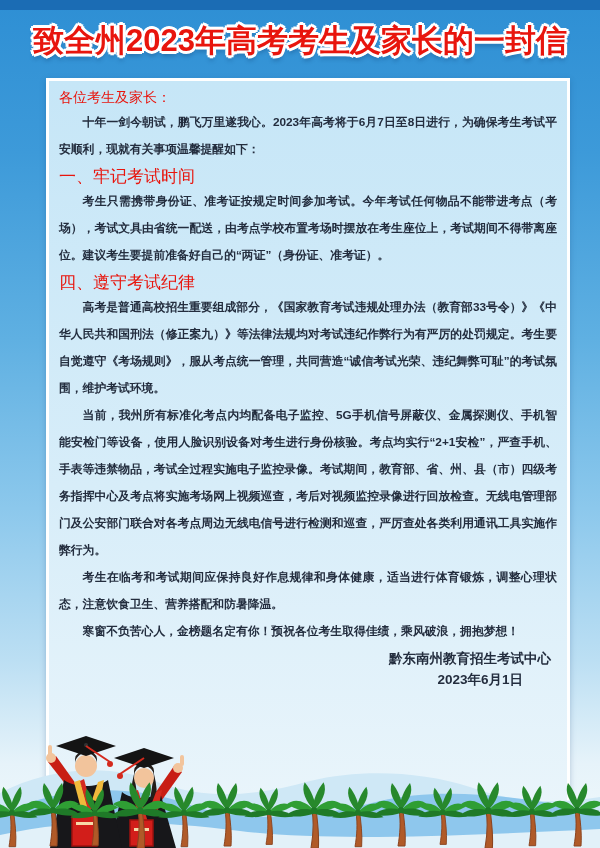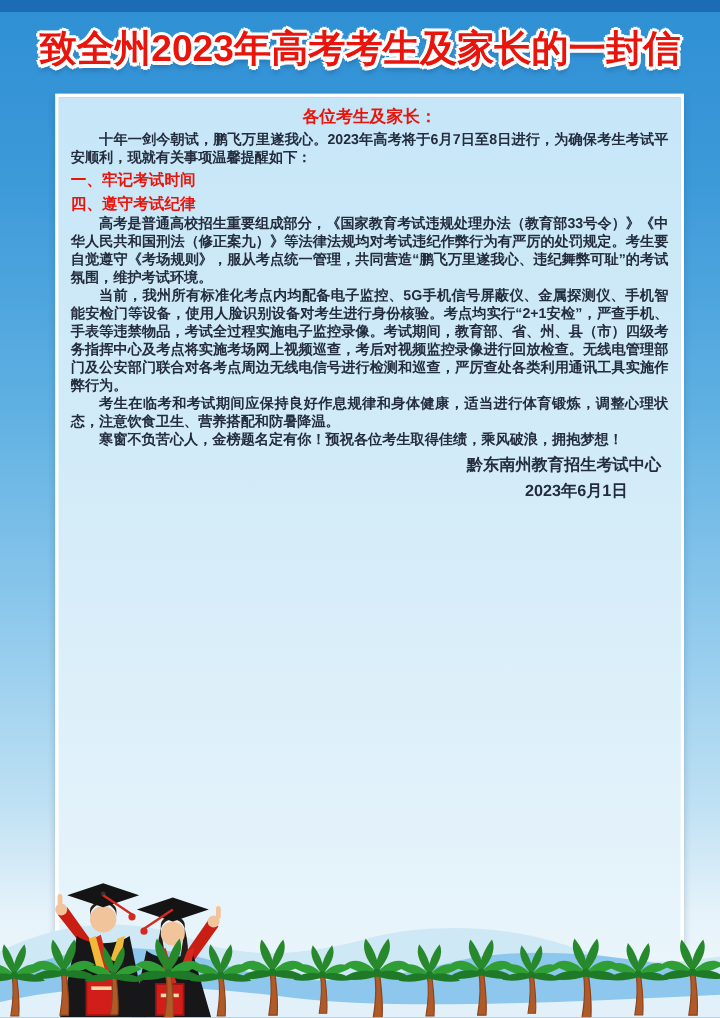--- a/index.html
+++ b/index.html
@@ -15,50 +15,51 @@
     text-shadow:-2px -2px 0 #fff,2px -2px 0 #fff,-2px 2px 0 #fff,2px 2px 0 #fff,
                  0 -3px 0 #fff,0 3px 0 #fff,-3px 0 0 #fff,3px 0 0 #fff,
                  0 5px 4px rgba(10,40,90,.35);
   }
   .panel{
     position:absolute;left:46px;top:78px;width:524px;height:742px;box-sizing:border-box;
     background:linear-gradient(180deg,#c6e6f7 0%,#d7edf9 55%,#eaf5fb 100%);
     border:3px solid #ffffff;padding:8px 10px 6px 10px;overflow:hidden;z-index:1;
     box-shadow:0 2px 6px rgba(20,60,110,.25);
   }
-  .salutation{margin:0 0 2px 0;font-size:14px;font-weight:bold;color:#e8150d;text-align:center;}
+  .salutation{margin:0 0 2px 0;font-size:14px;font-weight:normal;color:#e8150d;}
   .para{
-    margin:0;font-size:11.8px;line-height:15px;font-weight:bold;color:#232d3e;
+    margin:0;font-size:11.8px;line-height:27px;font-weight:bold;color:#232d3e;
     text-align:justify;text-indent:2em;
   }
-  .sec-heading{margin:2px 0 0 0;font-size:13px;font-weight:bold;color:#e8150d;}
+  .sec-heading{margin:2px 0 0 0;font-size:17px;font-weight:normal;color:#e8150d;}
   .sign{margin:4px 0 0 0;text-align:right;font-size:13.5px;font-weight:bold;color:#232d3e;padding-right:6px;line-height:19px;}
   .date{margin:2px 0 0 0;text-align:right;font-size:13.5px;font-weight:bold;color:#232d3e;padding-right:34px;line-height:19px;}
   .waves{position:absolute;left:0;bottom:0;width:600px;height:95px;z-index:2;}
   .grads{position:absolute;left:18px;bottom:0;width:180px;height:122px;z-index:3;}
   .palms{position:absolute;left:0;bottom:0;width:600px;height:70px;z-index:4;}
 </style>
 </head>
 <body>
 
 <div class="poster">
   <div class="top-strip"></div>
 
   <h1 class="title">致全州2023年高考考生及家长的一封信</h1>
 
   <div class="panel">
     <p class="salutation">各位考生及家长：</p>
     <p class="para">十年一剑今朝试，鹏飞万里遂我心。2023年高考将于6月7日至8日进行，为确保考生考试平安顺利，现就有关事项温馨提醒如下：</p>
 
     <h2 class="sec-heading">一、牢记考试时间</h2>
 
+    <p class="para">考生只需携带身份证、准考证按规定时间参加考试。今年考试任何物品不能带进考点（考场），考试文具由省统一配送，由考点学校布置考场时摆放在考生座位上，考试期间不得带离座位。建议考生要提前准备好自己的“两证”（身份证、准考证）。</p>
 
 
     <h2 class="sec-heading">四、遵守考试纪律</h2>
-    <p class="para">高考是普通高校招生重要组成部分，《国家教育考试违规处理办法（教育部33号令）》《中华人民共和国刑法（修正案九）》等法律法规均对考试违纪作弊行为有严厉的处罚规定。考生要自觉遵守《考场规则》，服从考点统一管理，共同营造“鹏飞万里遂我心、违纪舞弊可耻”的考试氛围，维护考试环境。</p>
+    <p class="para">高考是普通高校招生重要组成部分，《国家教育考试违规处理办法（教育部33号令）》《中华人民共和国刑法（修正案九）》等法律法规均对考试违纪作弊行为有严厉的处罚规定。考生要自觉遵守《考场规则》，服从考点统一管理，共同营造“诚信考试光荣、违纪舞弊可耻”的考试氛围，维护考试环境。</p>
     <p class="para">当前，我州所有标准化考点内均配备电子监控、5G手机信号屏蔽仪、金属探测仪、手机智能安检门等设备，使用人脸识别设备对考生进行身份核验。考点均实行“2+1安检”，严查手机、手表等违禁物品，考试全过程实施电子监控录像。考试期间，教育部、省、州、县（市）四级考务指挥中心及考点将实施考场网上视频巡查，考后对视频监控录像进行回放检查。无线电管理部门及公安部门联合对各考点周边无线电信号进行检测和巡查，严厉查处各类利用通讯工具实施作弊行为。</p>
 
     <p class="para">考生在临考和考试期间应保持良好作息规律和身体健康，适当进行体育锻炼，调整心理状态，注意饮食卫生、营养搭配和防暑降温。</p>
 
     <p class="para">寒窗不负苦心人，金榜题名定有你！预祝各位考生取得佳绩，乘风破浪，拥抱梦想！</p>
 
     <p class="sign">黔东南州教育招生考试中心</p>
     <p class="date">2023年6月1日</p>
   </div>
 

